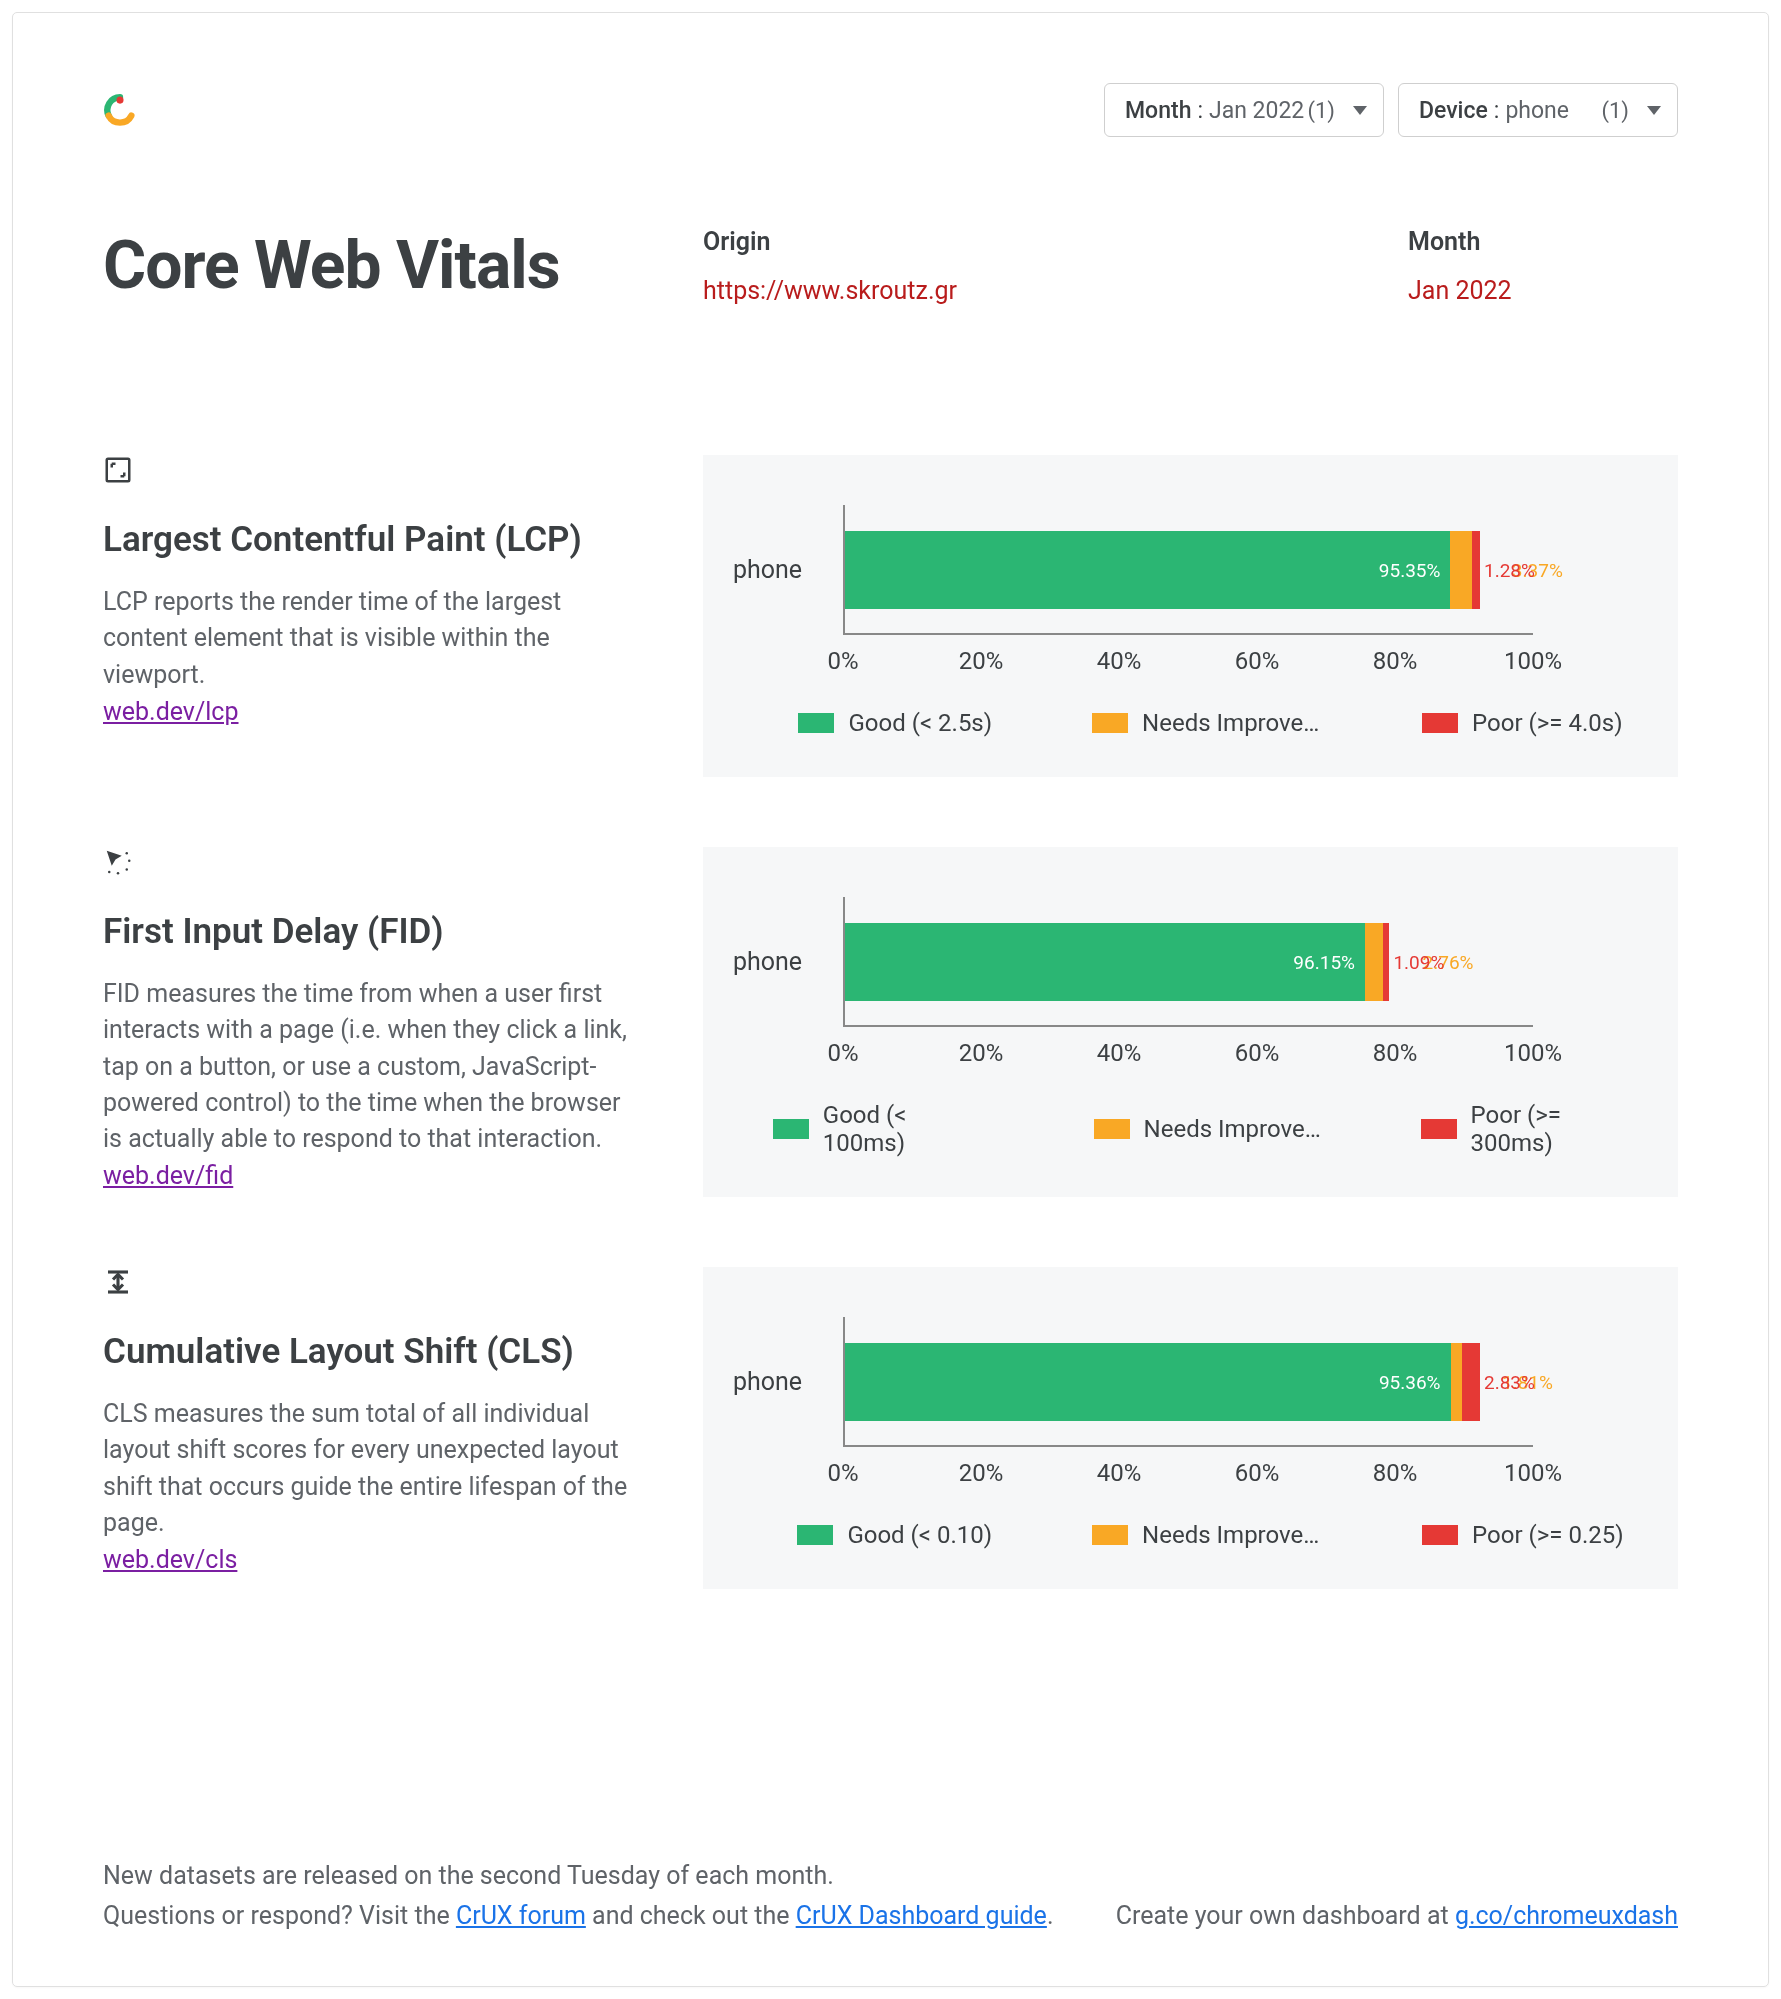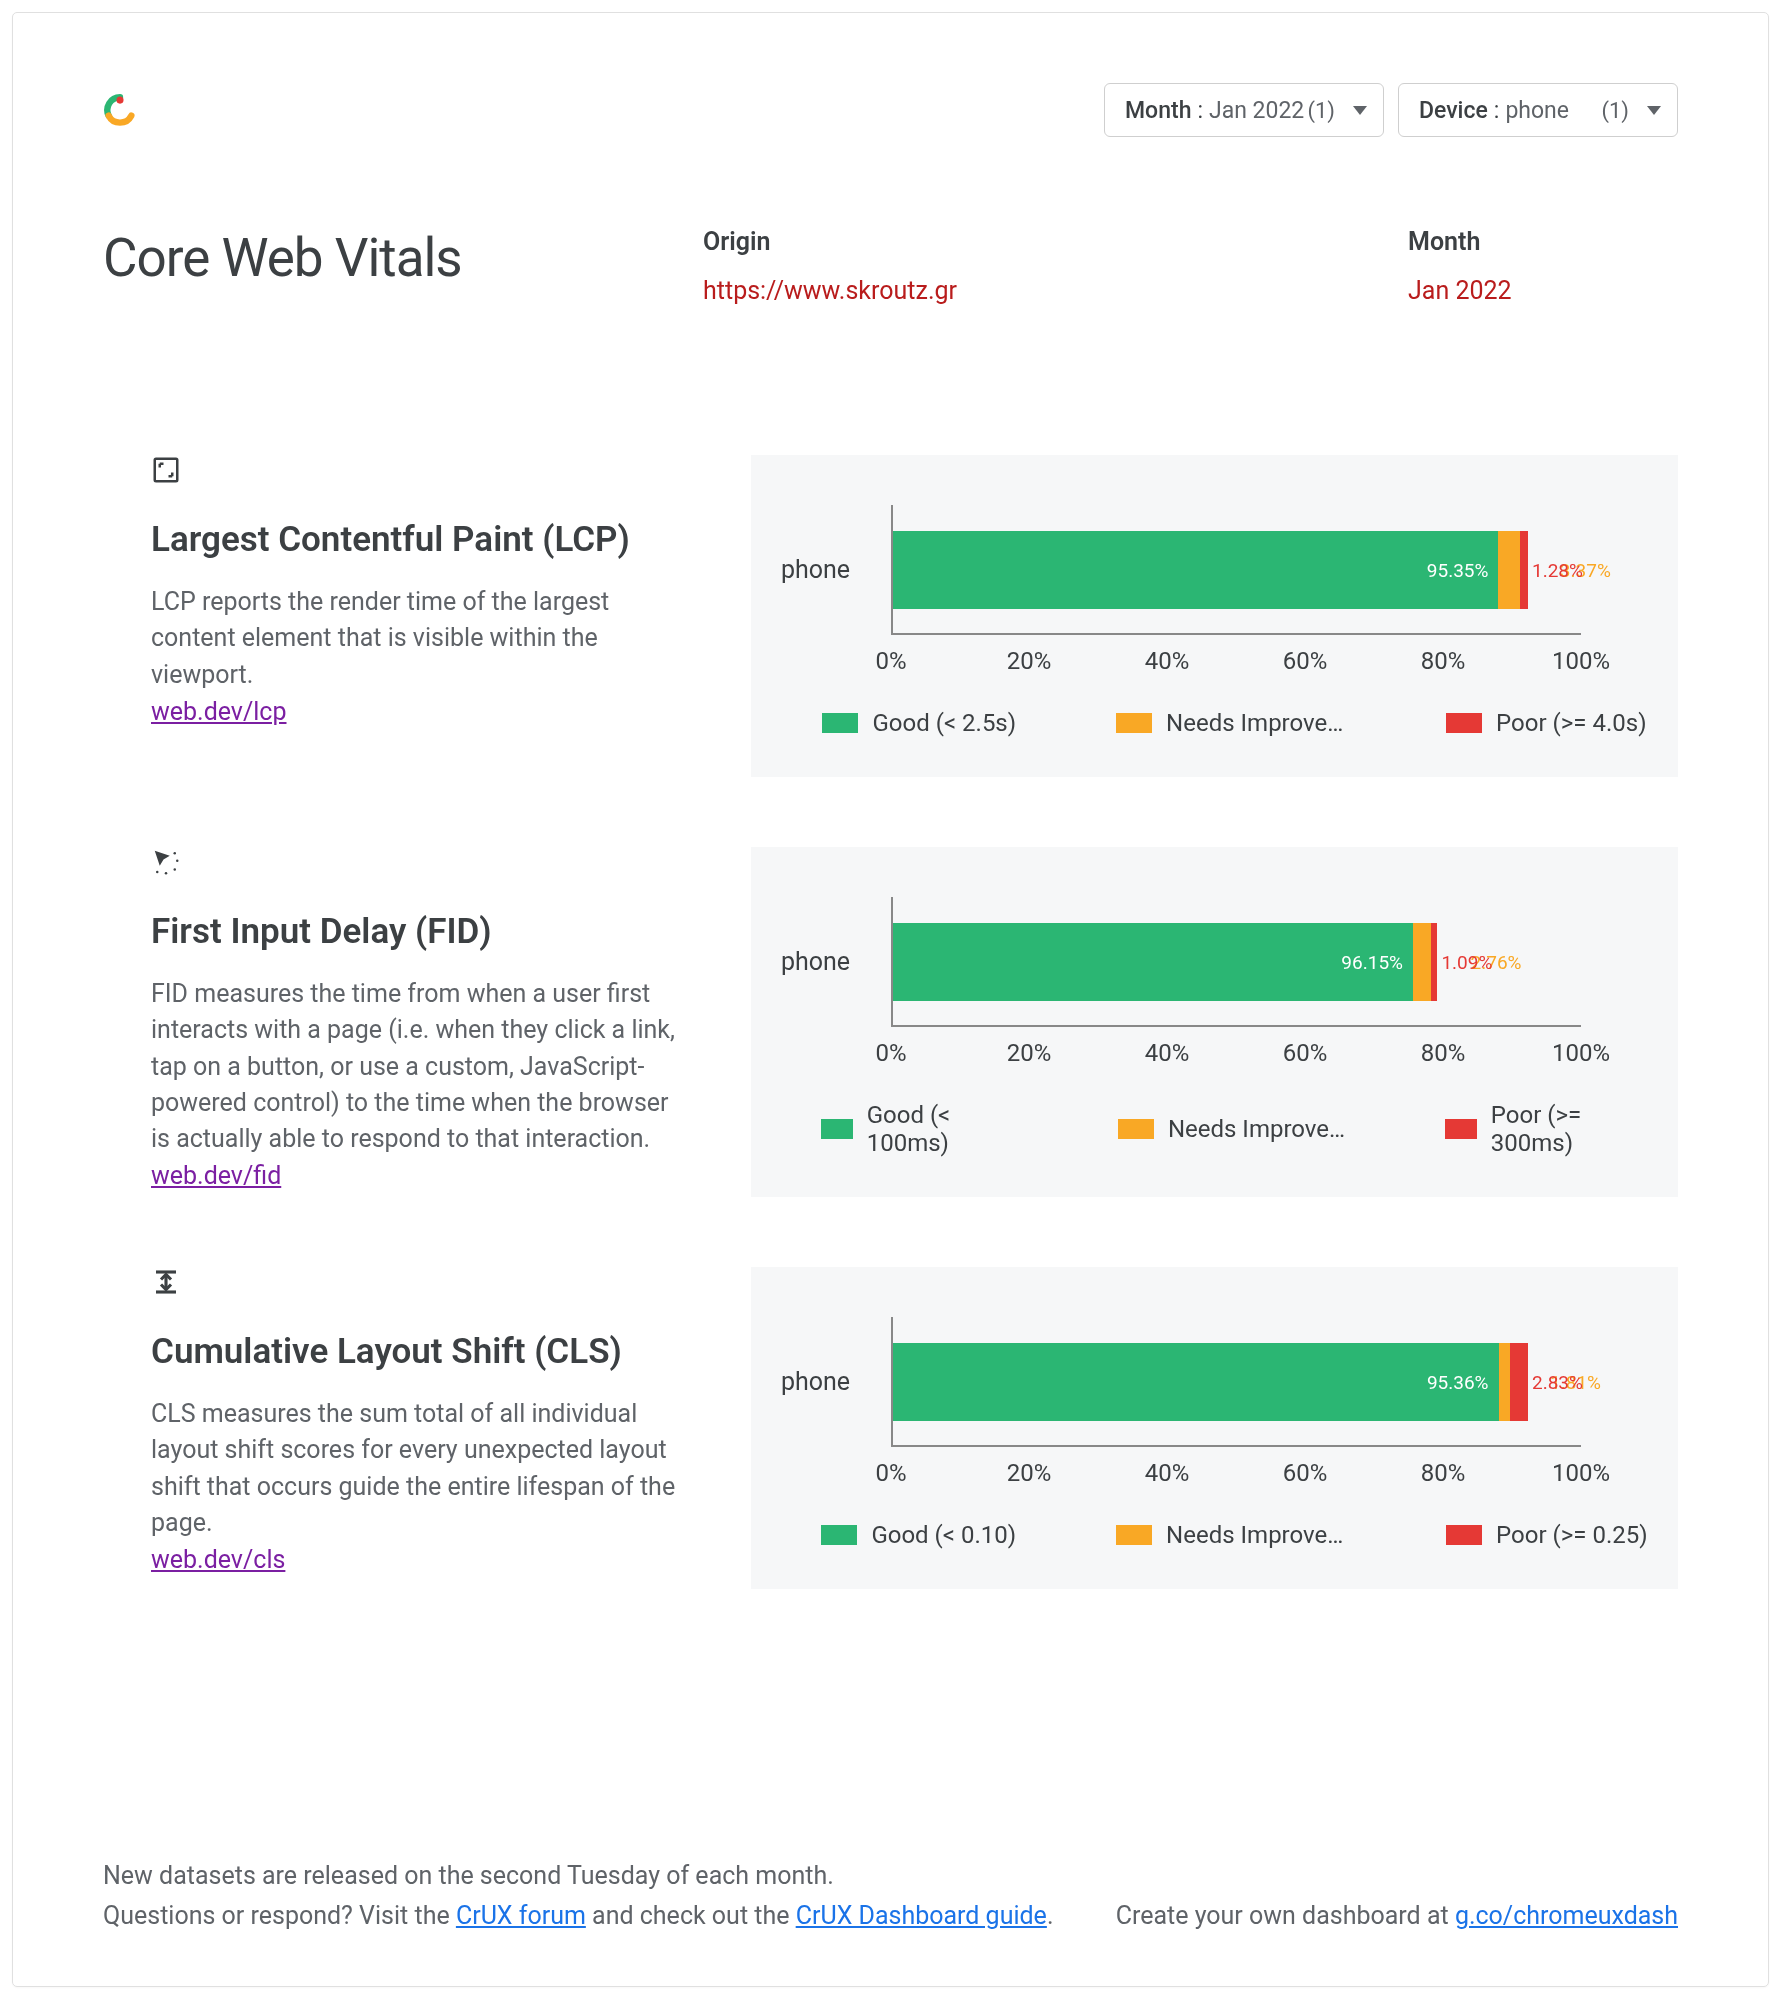--- a/index.html
+++ b/index.html
@@ -43,27 +43,27 @@
     justify-content: space-between;
   }
   .dropdown .left { display:flex; gap:6px; align-items:baseline;}
   .dropdown .label { font-weight: 500; color:#3c4043;}
   .dropdown .colon { color:#3c4043;}
   .dropdown .value { color:#5f6368; font-weight:400; }
   .dropdown .count { color:#5f6368; font-size:22px; margin-right:8px;}
   .dropdown .caret { width:0;height:0;border-left:7px solid transparent;border-right:7px solid transparent;border-top:9px solid #5f6368;}
   
   .title-strip { display:flex; align-items: flex-start; margin-bottom: 150px;}
-  .page-title { font-size: 53px; font-weight: 400; color:#3c4043; letter-spacing:-1px; flex: 0 0 600px;}
+  .page-title { font-size: 66px; font-weight: 700; color:#3c4043; letter-spacing:-1px; flex: 0 0 600px;}
   .meta-col { flex:1; }
   .meta-label { font-size:25px; font-weight:600; color:#3c4043; margin-bottom:20px;}
   .meta-value { font-size:25px; color:#b91c1c; }
   
   .metric-row { display:flex; align-items:flex-start; margin-bottom: 70px; }
-  .metric-left { flex: 0 0 600px; padding-right: 60px; margin-left: 48px; }
+  .metric-left { flex: 0 0 600px; padding-right: 60px; }
   .metric-icon { margin-bottom: 30px; color:#3c4043; }
   .metric-title { font-size: 35px; font-weight: 600; color:#3c4043; margin-bottom: 24px;}
   .metric-desc { font-size: 25px; color:#5f6368; line-height: 1.45; margin-bottom: 4px;}
   .metric-link { font-size: 25px; color:#7b1fa2; text-decoration: underline; }
   .chart-panel {
     flex: 1;
     background: #f6f7f8;
     padding: 50px 30px 40px 30px;
     position: relative;
   }

